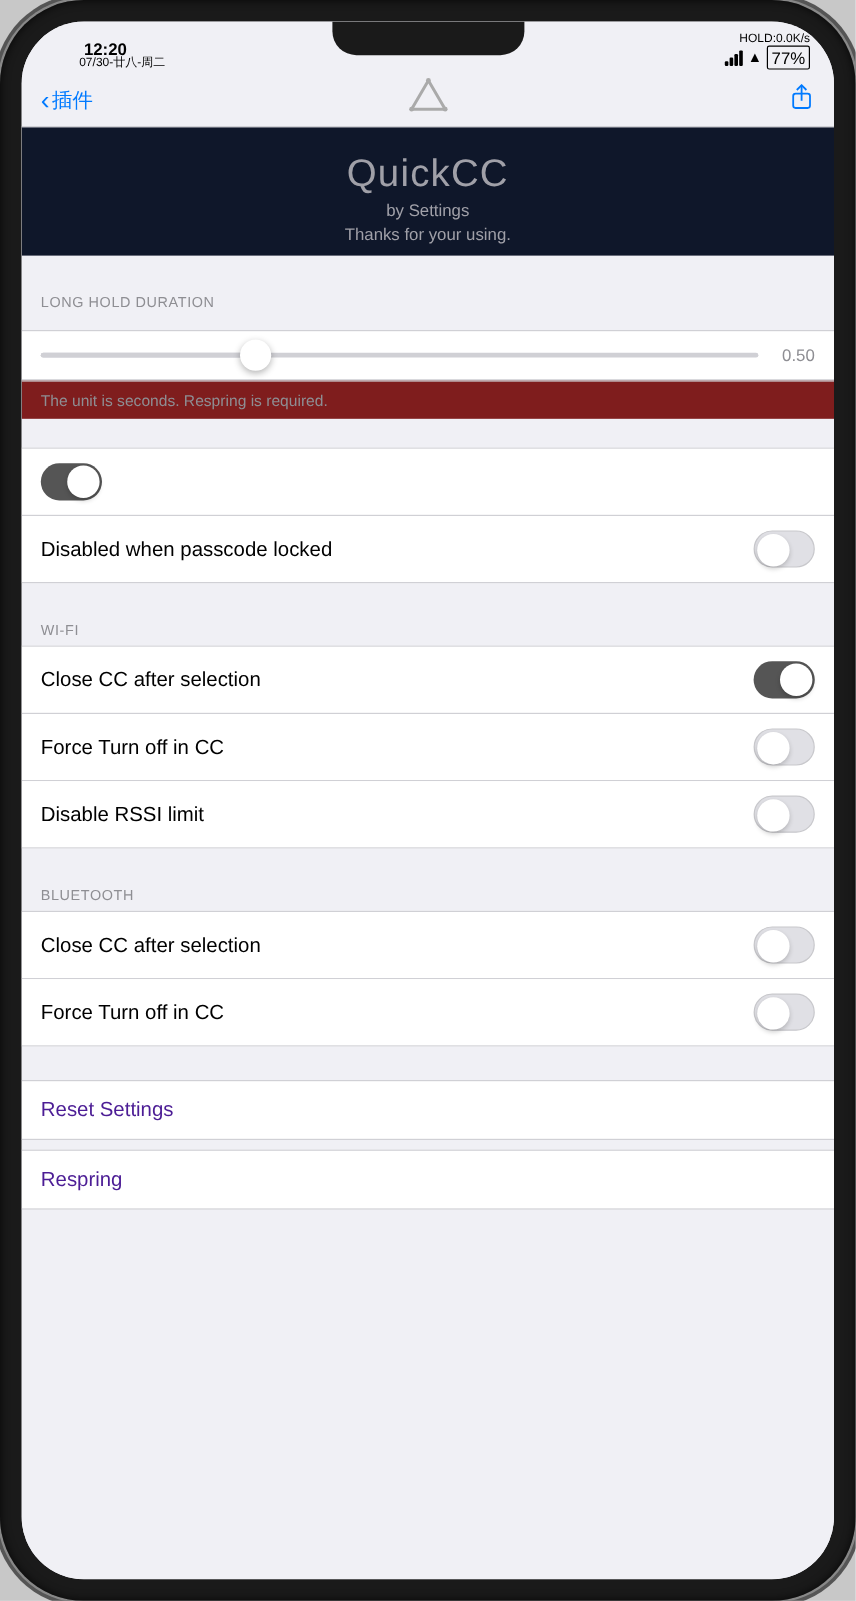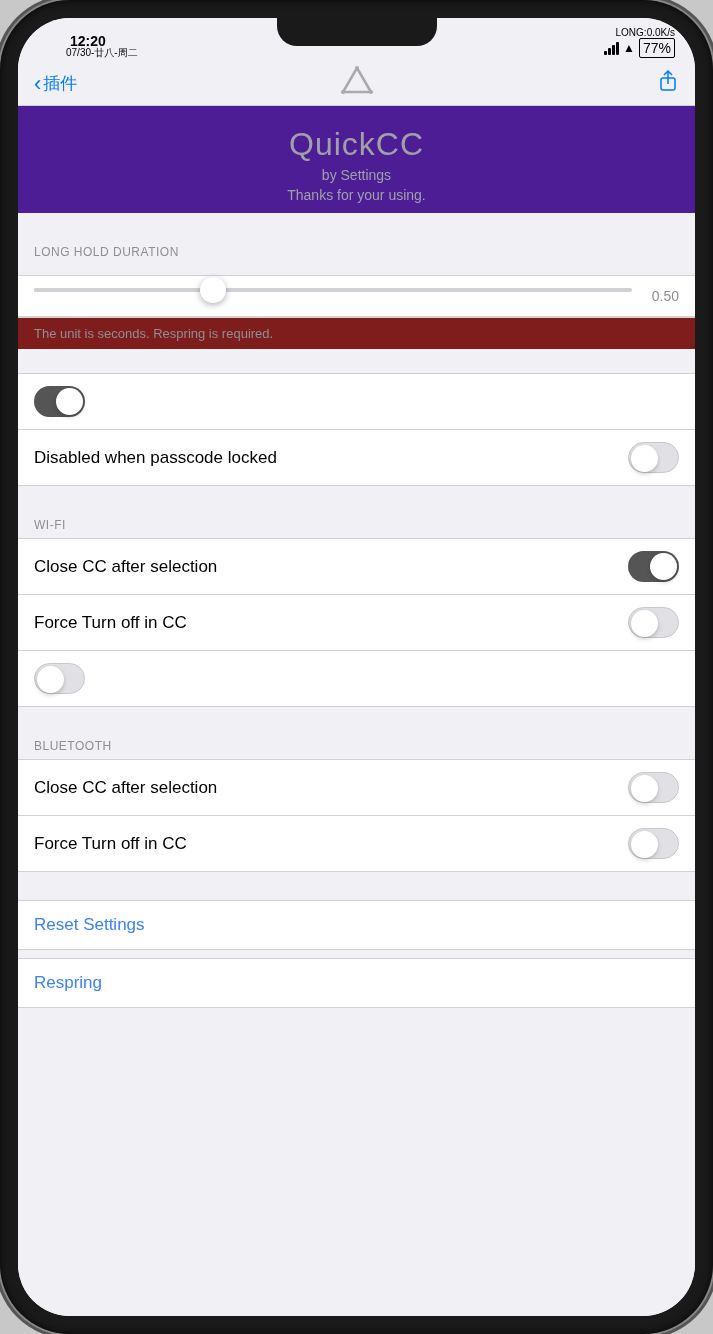--- a/index.html
+++ b/index.html
@@ -175,21 +175,21 @@
     .content {
       flex: 1;
       overflow-y: auto;
       background: #f0f0f5;
     }
 
     
     .app-header {
       padding: 20px 0 10px;
       text-align: center;
-      background: #4c1d95;
+      background: #0f172a;
     }
     .app-title {
       font-size: 32px;
       font-weight: 300;
       color: #a0a0a8;
       letter-spacing: 1px;
     }
     .app-subtitle {
       font-size: 14px;
       color: #a0a0a8;
@@ -225,21 +225,21 @@
       letter-spacing: 0.5px;
     }
     .slider-body {
       background: #fff;
       border-top: 1px solid #d0d0d5;
       border-bottom: 1px solid #d0d0d5;
       padding: 12px 16px;
     }
     .slider-row {
       display: flex;
-      align-items: flex-start;
+      align-items: center;
       gap: 12px;
     }
     .slider-track {
       flex: 1;
       height: 4px;
       background: #d0d0d5;
       border-radius: 2px;
       position: relative;
     }
     .slider-fill {
@@ -331,41 +331,41 @@
       display: flex;
       align-items: center;
       padding: 14px 16px;
       background: #fff;
       border-top: 1px solid #d0d0d5;
       border-bottom: 1px solid #d0d0d5;
       margin-top: 24px;
     }
     .action-label {
       font-size: 17px;
-      color: #3b82f6;
+      color: #4c1d95;
     }
 
     .last-action-row {
       margin-top: 8px;
     }
   </style>
 </head>
 <body>
 
 <div class="phone-frame">
   <div class="screen">
 
     <div class="status-bar">
       <div class="notch"></div>
       <div class="status-left">
         <div class="status-time">12:20</div>
         <div class="status-date">07/30-廿八-周二</div>
       </div>
       <div class="status-right">
-        <div class="status-wifi-text">LONG:0.0K/s</div>
+        <div class="status-wifi-text">HOLD:0.0K/s</div>
         <div class="status-icons">
           <div class="signal-icon">
             <div class="signal-bar" style="height:4px"></div>
             <div class="signal-bar" style="height:7px"></div>
             <div class="signal-bar" style="height:10px"></div>
             <div class="signal-bar" style="height:13px"></div>
           </div>
           <span class="wifi-icon">▲</span>
           <span class="battery-icon">77%</span>
         </div>
@@ -443,20 +443,21 @@
               <div class="toggle-thumb"></div>
             </div>
           </div>
           <div class="row">
             <span class="row-label">Force Turn off in CC</span>
             <div class="toggle off">
               <div class="toggle-thumb"></div>
             </div>
           </div>
           <div class="row">
+            <span class="row-label">Disable RSSI limit</span>
             <div class="toggle off">
               <div class="toggle-thumb"></div>
             </div>
           </div>
         </div>
       </div>
 
       <div class="section">
         <div class="section-header">BLUETOOTH</div>
         <div class="section-body">

